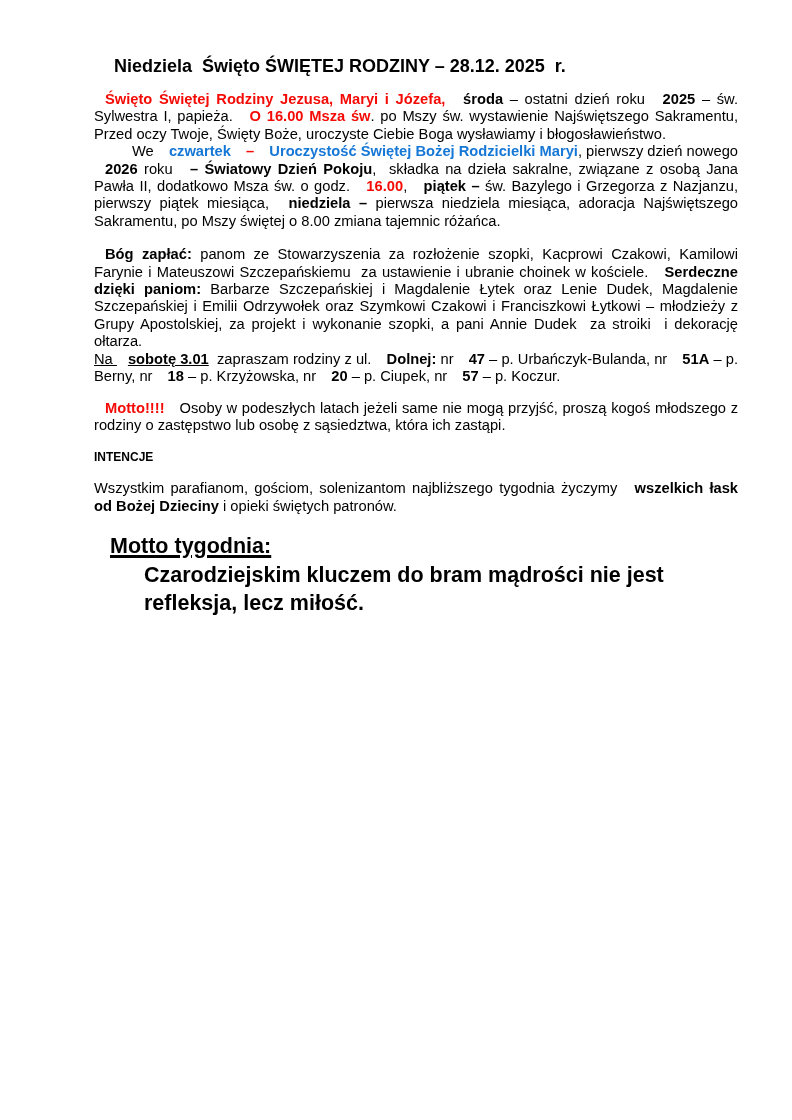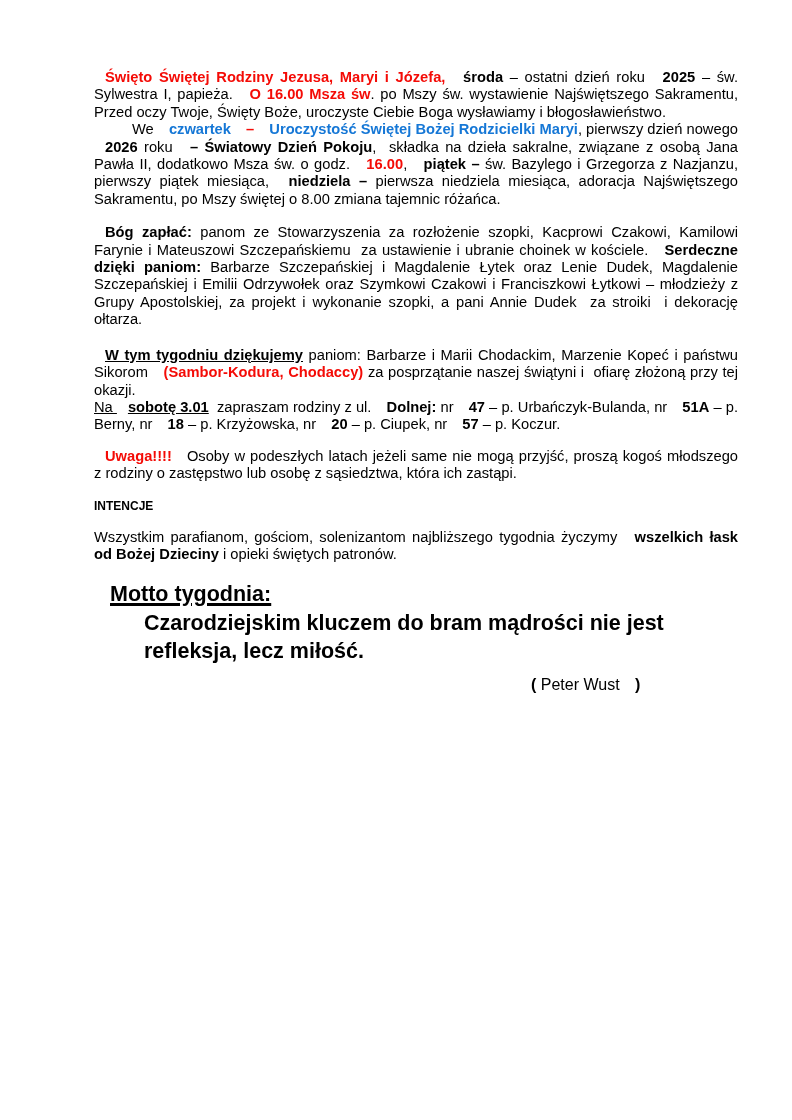--- a/index.html
+++ b/index.html
@@ -65,38 +65,37 @@
   .red  { color: var(--c-red, #f40b06); }
   .blue { color: var(--c-blue, #1577d6); }
   .u    { text-decoration: underline; }
   .sp   { margin-right: 15px; }
 </style>
 </head>
 <body>
 
 <div class="page">
 
+  <h1 class="title">Niedziela&nbsp; Święto ŚWIĘTEJ RODZINY – 28.12. 2025&nbsp; r.</h1>
 
   <p class="body-p mt-first"><span class="b red">Święto Świętej Rodziny Jezusa, Maryi i Józefa, </span><span class="b">środa</span><span> – ostatni dzień roku </span><span class="b">2025</span><span> – św. Sylwestra I, papieża. </span><span class="b red">O 16.00 Msza św</span><span>. po Mszy św. wystawienie Najświętszego Sakramentu, Przed oczy Twoje, Święty Boże, uroczyste Ciebie Boga wysławiamy i błogosławieństwo.</span></p>
 
   <p class="body-p indent"><span>We </span><span class="b blue">czwartek</span><span class="b red"> – </span><span class="b blue"> Uroczystość Świętej Bożej Rodzicielki Maryi</span><span>, pierwszy dzień nowego </span><span class="b">2026</span><span> roku </span><span class="b">– Światowy Dzień Pokoju</span><span>,&nbsp; składka na dzieła sakralne, związane z osobą Jana Pawła II, dodatkowo Msza św. o godz. </span><span class="b red">16.00</span><span>, </span><span class="b">piątek –</span><span> św. Bazylego i Grzegorza z Nazjanzu, pierwszy piątek miesiąca, </span><span class="b">niedziela –</span><span> pierwsza niedziela miesiąca, adoracja Najświętszego Sakramentu, po Mszy świętej o 8.00 zmiana tajemnic różańca.</span></p>
 
   <p class="body-p mt-block"><span class="b">Bóg zapłać:</span><span> panom ze Stowarzyszenia za rozłożenie szopki, Kacprowi Czakowi, Kamilowi Farynie i Mateuszowi Szczepańskiemu&nbsp; za ustawienie i ubranie choinek w kościele. </span><span class="b">Serdeczne dzięki paniom:</span><span> Barbarze Szczepańskiej i Magdalenie Łytek oraz Lenie Dudek, Magdalenie Szczepańskiej i Emilii Odrzywołek oraz Szymkowi Czakowi i Franciszkowi Łytkowi – młodzieży z Grupy Apostolskiej, za projekt i wykonanie szopki, a pani Annie Dudek&nbsp; za stroiki&nbsp; i dekorację ołtarza.</span></p>
 
-  <p class="body-p mt-block2"><span class="b u">W tym tygodniu dziękujemy</span><span> paniom: Barbarze i Marii Chodackim, Marzenie Kopeć i państwu Sikorom </span><span class="b red">(Sambor-Kodura, Chodaccy)</span><span> za posprzątanie naszej świątyni i&nbsp; ofiarę złożoną przy tej okazji.</span></p>
 
   <p class="body-p"><span class="u">Na </span><span class="b u">sobotę 3.01</span><span>&nbsp; zapraszam rodziny z ul. </span><span class="b">Dolnej:</span><span> nr </span><span class="b">47</span><span> – p. Urbańczyk-Bulanda, nr </span><span class="b">51A</span><span> – p. Berny, nr </span><span class="b">18</span><span> – p. Krzyżowska, nr </span><span class="b">20</span><span> – p. Ciupek, nr </span><span class="b">57</span><span> – p. Koczur.</span></p>
 
 
-  <p class="body-p mt-first"><span class="b red sp">Uwaga!!!!</span><span>Osoby w podeszłych latach jeżeli same nie mogą przyjść, proszą kogoś młodszego z rodziny o zastępstwo lub osobę z sąsiedztwa, która ich zastąpi.</span></p>
+  <p class="body-p mt-first"><span class="b red sp">Motto!!!!</span><span>Osoby w podeszłych latach jeżeli same nie mogą przyjść, proszą kogoś młodszego z rodziny o zastępstwo lub osobę z sąsiedztwa, która ich zastąpi.</span></p>
 
 
   <h3 class="h-intencje">INTENCJE</h3>
 
   <p class="body-p mt-block"><span>Wszystkim parafianom, gościom, solenizantom najbliższego tygodnia życzymy </span><span class="b">wszelkich łask od Bożej Dzieciny</span><span> i opieki świętych patronów.</span></p>
 
   <p class="motto-h">Motto tygodnia:</p>
 
   <p class="motto-t">Czarodziejskim kluczem do bram mądrości nie jest refleksja, lecz miłość.</p>
 
-  <p class="body-p attribution"><span class="b">( </span><span>Peter Wust</span><span class="b"> )</span></p>
 
 </div>
 
 </body></html>

